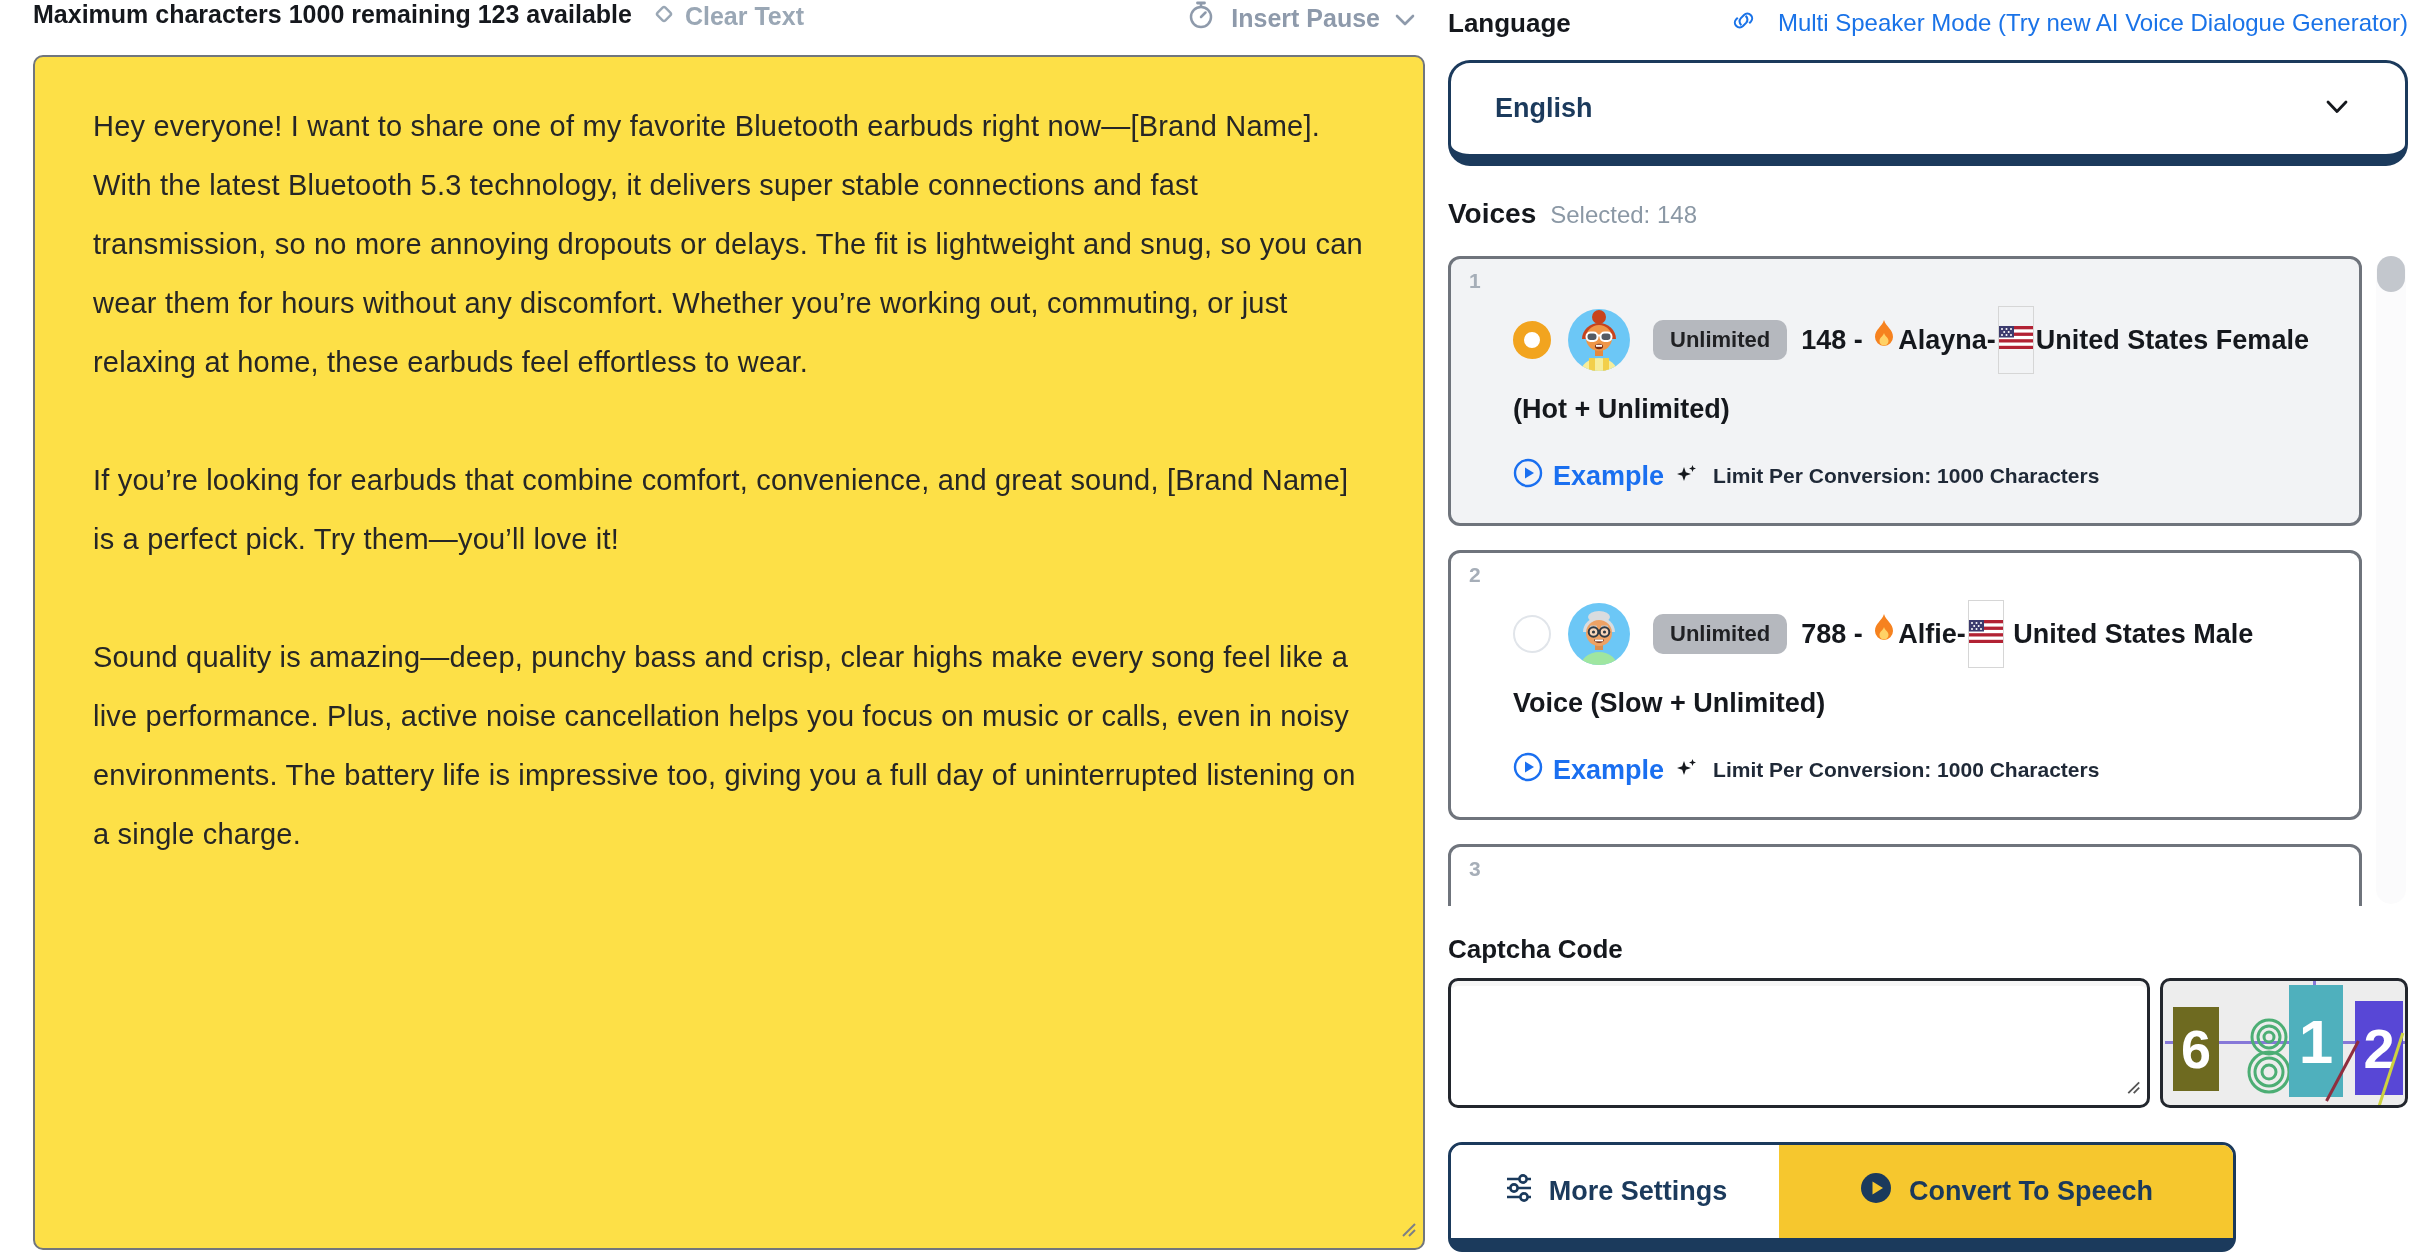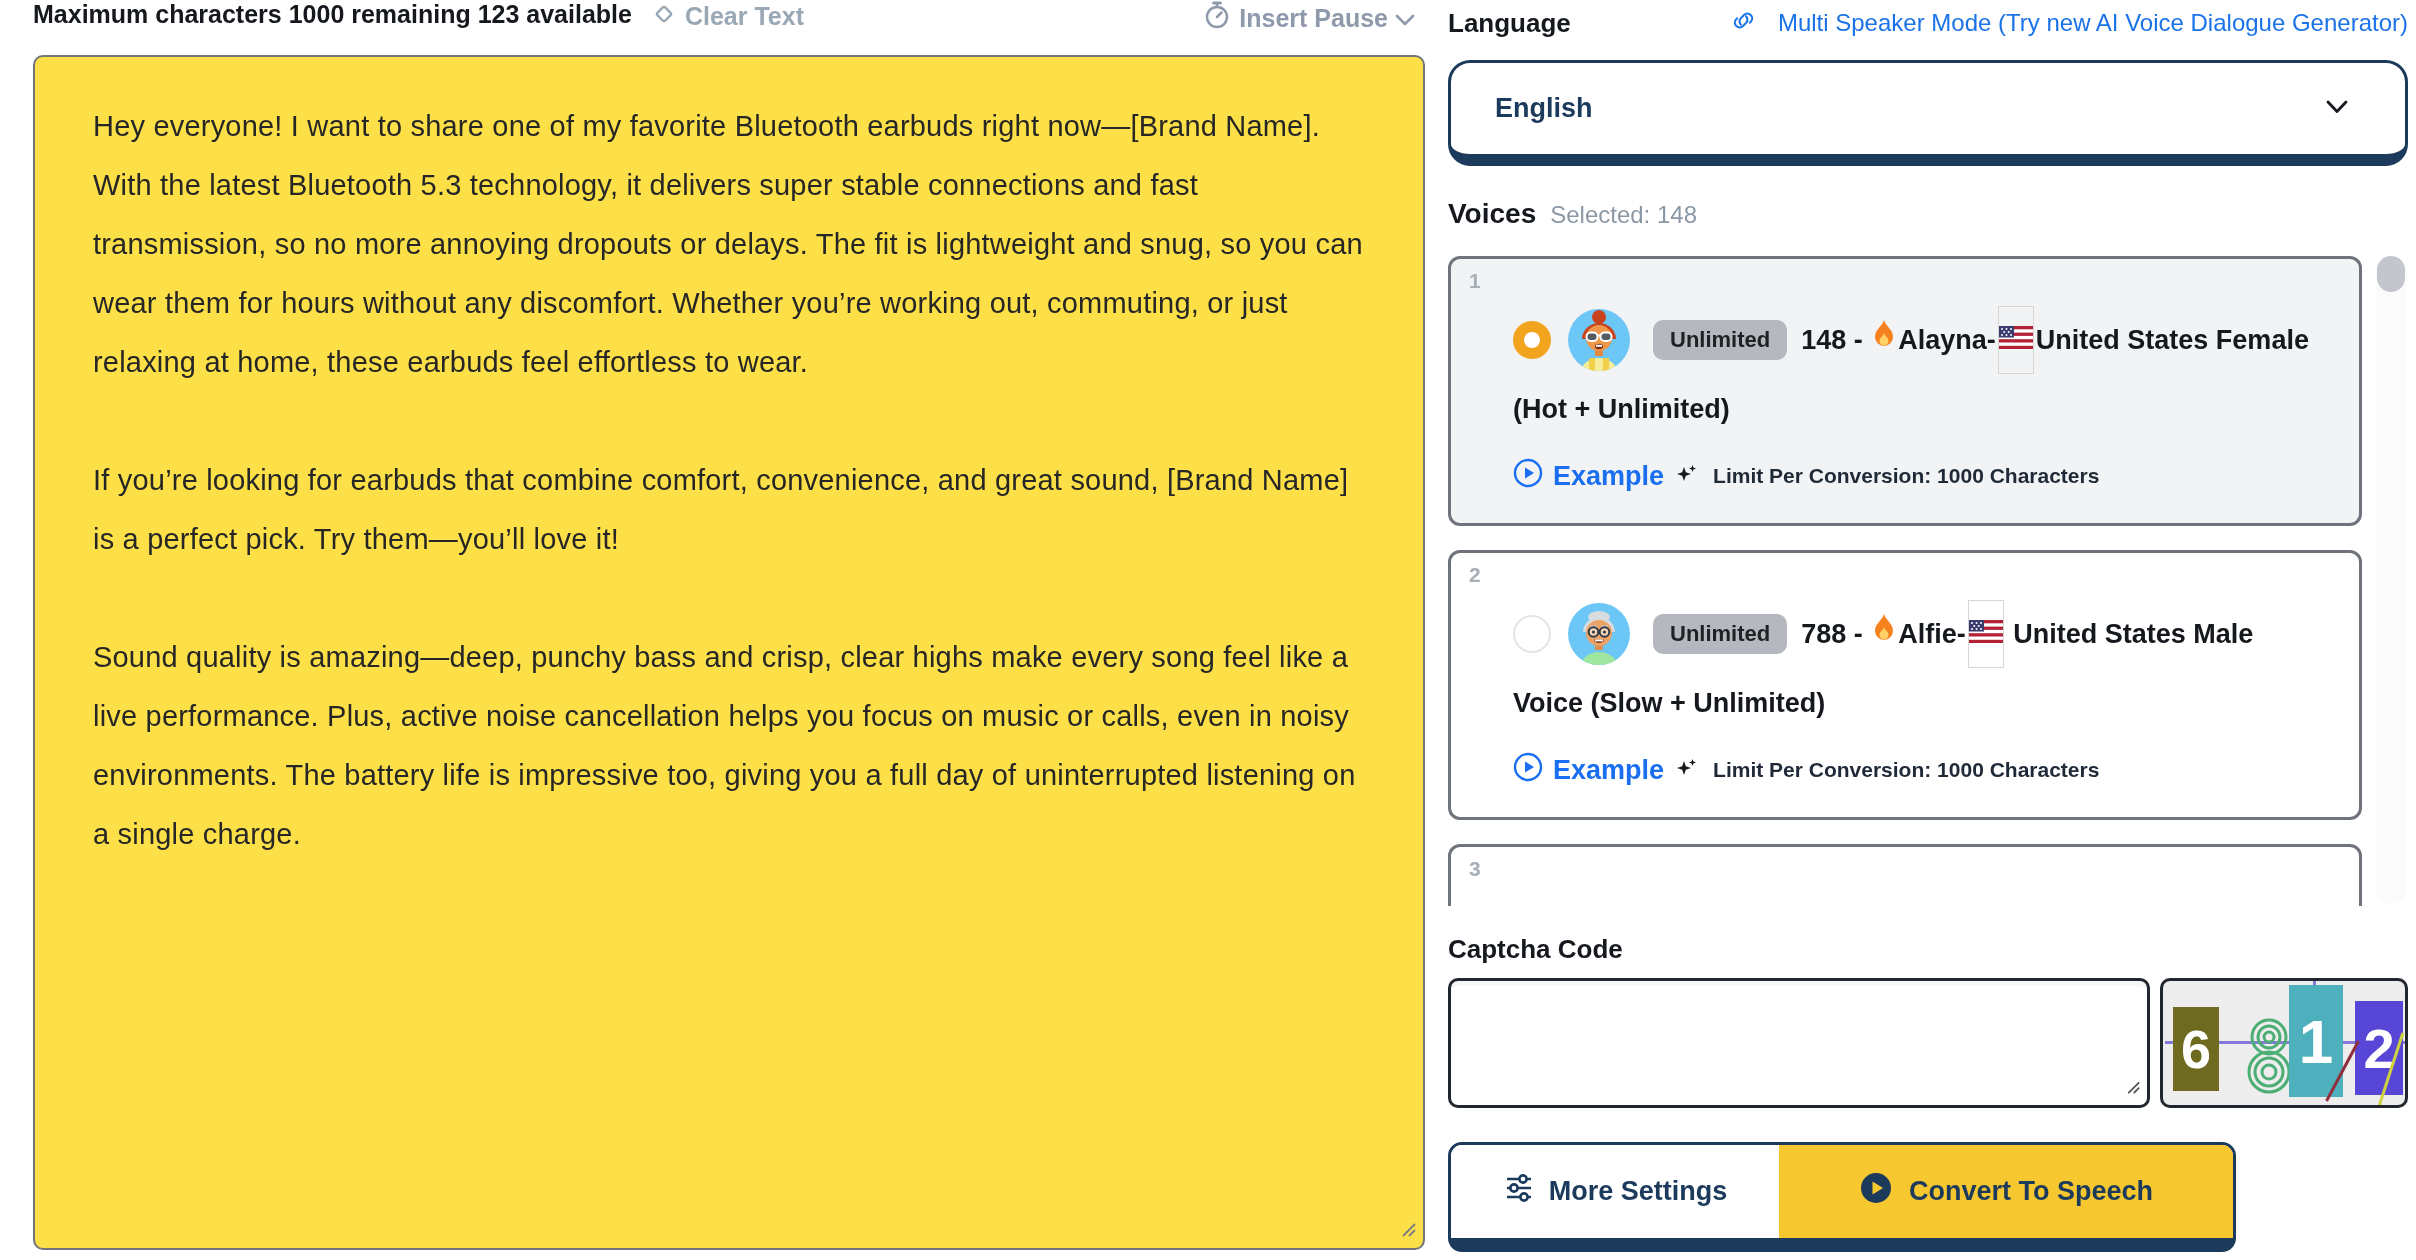--- a/index.html
+++ b/index.html
@@ -6,21 +6,21 @@
   html,body { width:2416px; height:1260px; background:#fff; overflow:hidden; }
   body { font-family:"Liberation Sans", sans-serif; color:#15181d; }
   .app { position:relative; width:2416px; height:1260px; }
 
   
   .left { position:absolute; left:33px; top:0; width:1392px; }
   .left-header { position:absolute; top:0; left:0; width:100%; height:46px; display:flex; align-items:flex-start; }
   .max-chars { font-size:25px; font-weight:700; color:#15181d; white-space:nowrap; }
   .clear-btn { display:flex; align-items:center; gap:8px; margin-left:18px; color:#9aa7b5; font-size:25px; font-weight:700; cursor:pointer; }
   .spacer { flex:1; }
-  .insert-pause { display:flex; align-items:center; gap:7px; color:#8e9aab; font-size:25px; font-weight:700; margin-right:10px; cursor:pointer; }
+  .insert-pause { display:flex; align-items:center; gap:15px; color:#8e9aab; font-size:25px; font-weight:700; margin-right:10px; cursor:pointer; }
   .editor { position:absolute; top:55px; left:0; width:1392px; height:1195px; border:2.5px solid #71767d; border-radius:10px; background:#fde047; padding:40px 58px; }
   .editor p { font-size:29px; line-height:59px; color:#262626; margin-bottom:59px; letter-spacing:0.2px; }
   .resize-handle { position:absolute; right:6px; bottom:6px; }
 
   
   .right { position:absolute; left:1448px; top:0; width:960px; height:1260px; }
   .right-header { position:absolute; top:0; left:0; width:100%; height:46px; display:flex; align-items:center; justify-content:space-between; }
   .lang-label { font-size:26px; font-weight:700; }
   .multi-link { display:flex; align-items:center; gap:22px; color:#1a73e8; font-size:24px; cursor:pointer; }
 

